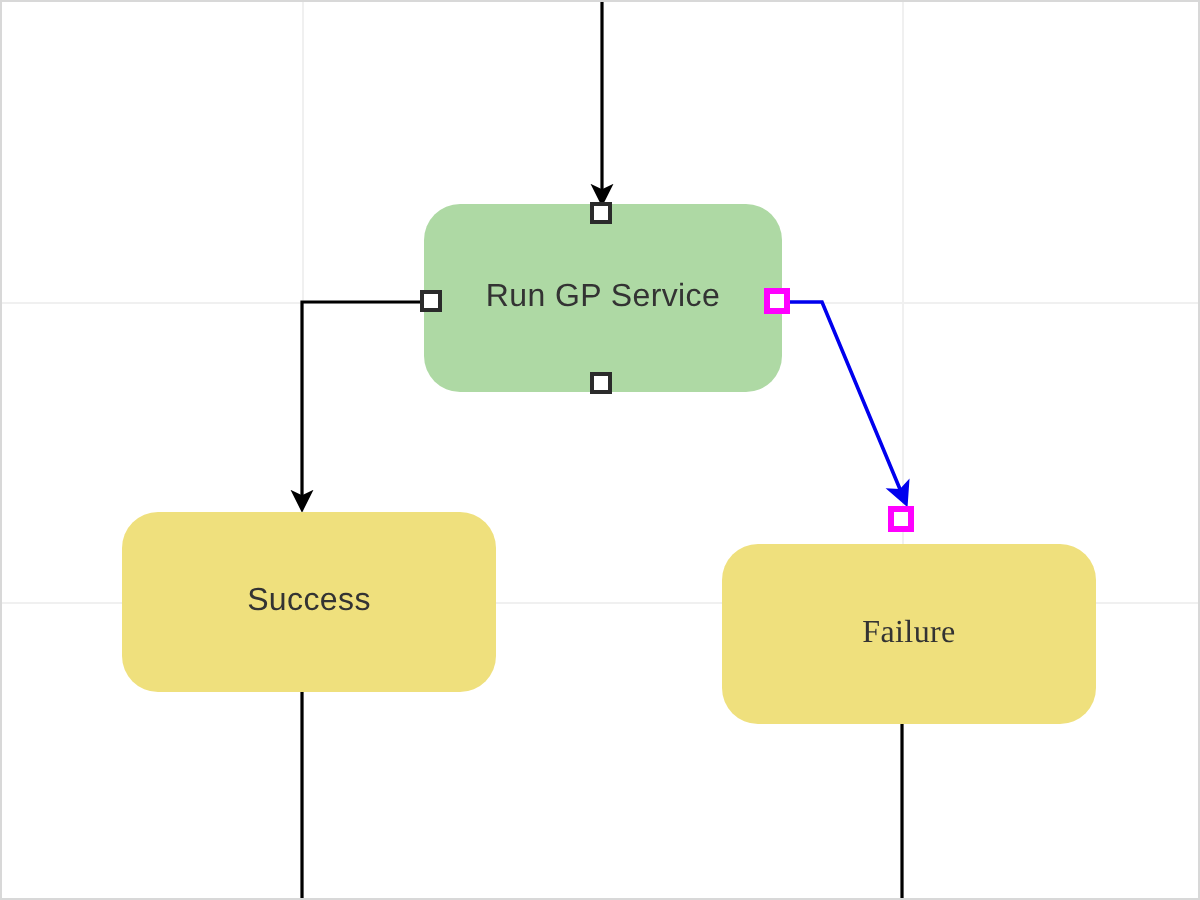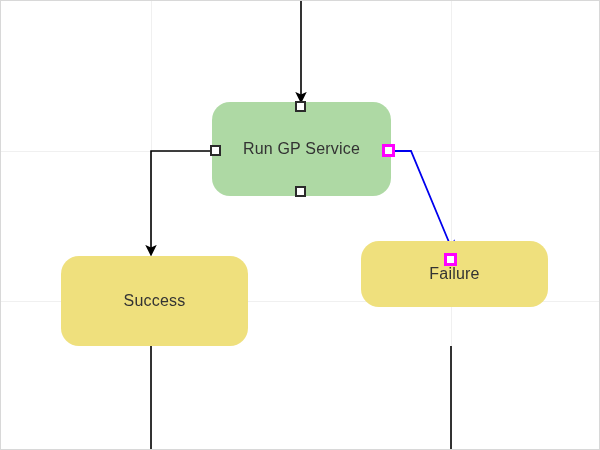--- a/index.html
+++ b/index.html
@@ -111,21 +111,21 @@
   </svg>
 
   <div class="node node-process" style="left:211px; top:101px; width:179px; height:94px;">
     <span class="node-label">Run GP Service</span>
   </div>
 
   <div class="node node-terminal" style="left:60px; top:255px; width:187px; height:90px;">
     <span class="node-label">Success</span>
   </div>
 
-  <div class="node node-terminal" style="left:360px; top:240px; width:187px; height:66px;">
+  <div class="node node-terminal" style="left:360px; top:271px; width:187px; height:90px;font-family:Liberation Serif, serif;">
     <span class="node-label">Failure</span>
   </div>
 
   <div class="port" style="left:294px; top:100px;"></div>
   <div class="port" style="left:209px; top:144px;"></div>
   <div class="port" style="left:294px; top:185px;"></div>
   <div class="port port-selected" style="left:381px; top:143px;"></div>
   <div class="port port-selected" style="left:443px; top:252px;"></div>
 
 </div>

